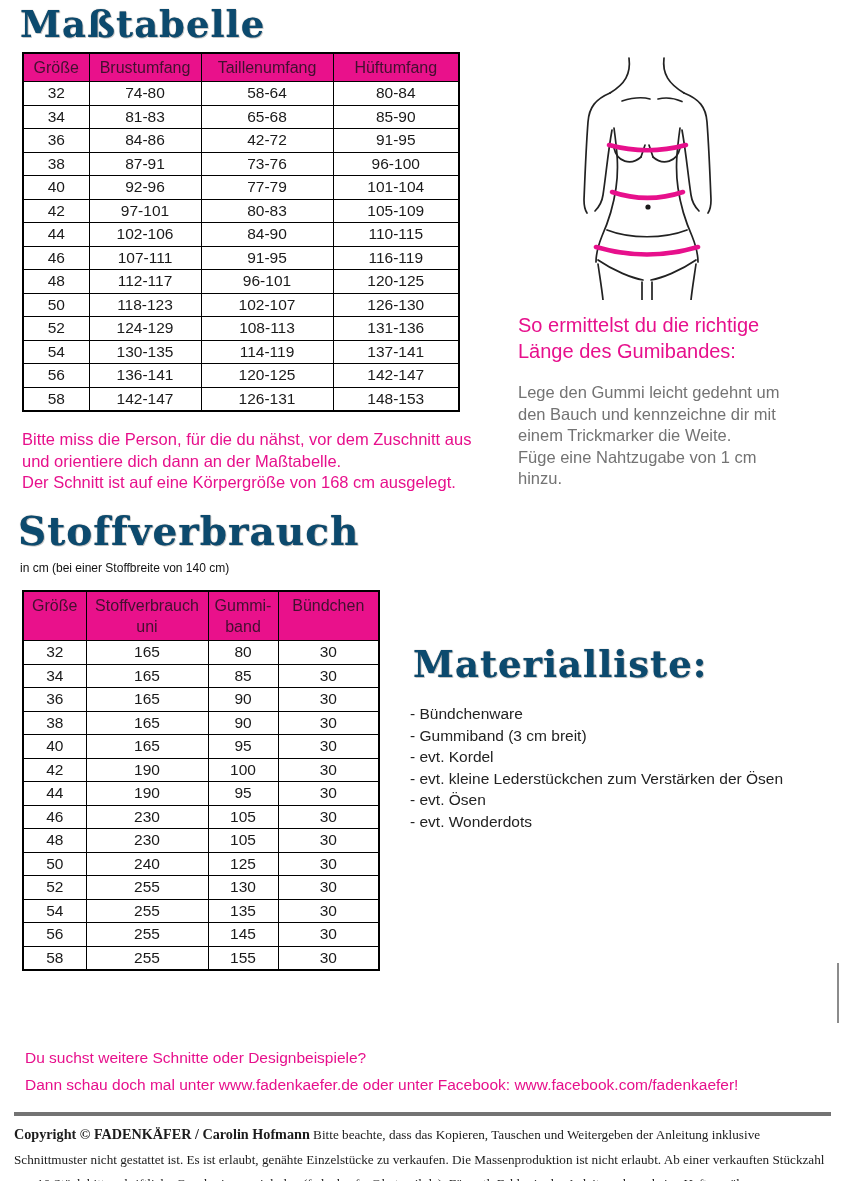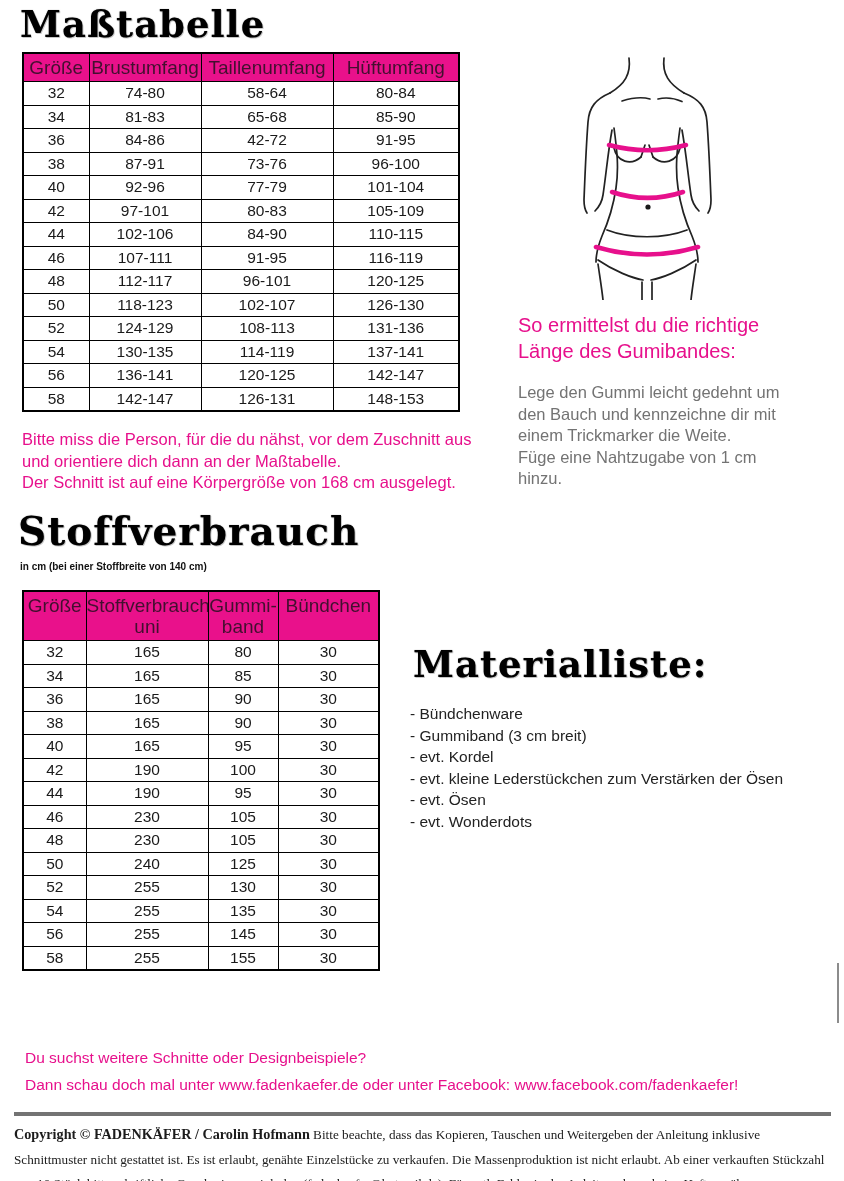--- a/index.html
+++ b/index.html
@@ -1,42 +1,42 @@
 <!DOCTYPE html>
 <html><head>
 <meta charset="utf-8">
 <style>
   html,body{margin:0;padding:0;background:#ffffff;}
   .page{position:relative;width:844px;height:1181px;background:#ffffff;overflow:hidden;
         font-family:"Liberation Sans",sans-serif;color:#1a1a1a;}
 
   .sketch-title{position:absolute;font-family:"DejaVu Serif",serif;font-weight:bold;
-        color:#000000;letter-spacing:1px;
+        color:#0c4a6e;letter-spacing:1px;
         text-shadow:0 0 1px rgba(90,90,90,.8),1px 1px 0 rgba(120,120,120,.35);}
   #title-mass{left:20px;top:2px;font-size:37px;}
   #title-stoff{left:18px;top:508px;font-size:39px;}
   #title-material{left:413px;top:642px;font-size:37px;}
 
   table{border-collapse:collapse;table-layout:fixed;position:absolute;background:#fff;}
   #t1{left:22px;top:52px;width:436px;}
   #t2{left:22px;top:590px;width:356px;}
   th,td{border:1.5px solid #000;text-align:center;padding:0;overflow:hidden;}
   table{border:2px solid #000;}
-  th{background:#e9118b;color:#42102f;font-weight:normal;font-size:19px;
+  th{background:#e9118b;color:#42102f;font-weight:normal;font-size:16px;
      white-space:pre-line;vertical-align:top;padding-top:3px;line-height:21px;}
   #t1 th{height:24px;}
   #t2 th{height:45px;}
   td{font-size:15.5px;height:22.5px;line-height:22.5px;}
 
   .pink{color:#e7108c;}
   .note{position:absolute;left:22px;top:429px;font-size:16.5px;line-height:21.5px;white-space:pre-line;}
   .guide-heading{position:absolute;left:518px;top:312px;font-size:20px;line-height:26px;white-space:pre-line;}
   .guide-body{position:absolute;left:518px;top:382px;font-size:16.5px;line-height:21.5px;
       color:#737373;white-space:pre-line;}
-  .subtitle{position:absolute;left:20px;top:561px;font-size:10px;font-weight:bold;color:#111;}
+  .subtitle{position:absolute;left:20px;top:561px;font-size:12px;font-weight:normal;color:#111;}
 
   .materials{position:absolute;left:410px;top:703px;font-size:15.5px;line-height:21.6px;color:#222;}
   .materials div{white-space:pre;}
 
   .promo{position:absolute;left:25px;top:1044px;font-size:15.5px;line-height:27px;white-space:pre-line;}
 
   .rule{position:absolute;left:14px;top:1112px;width:817px;height:4px;background:#737373;}
   .vmark{position:absolute;left:837px;top:963px;width:2px;height:60px;background:#8c8c8c;}
 
   .copyright{position:absolute;left:14px;top:1122px;width:816px;

